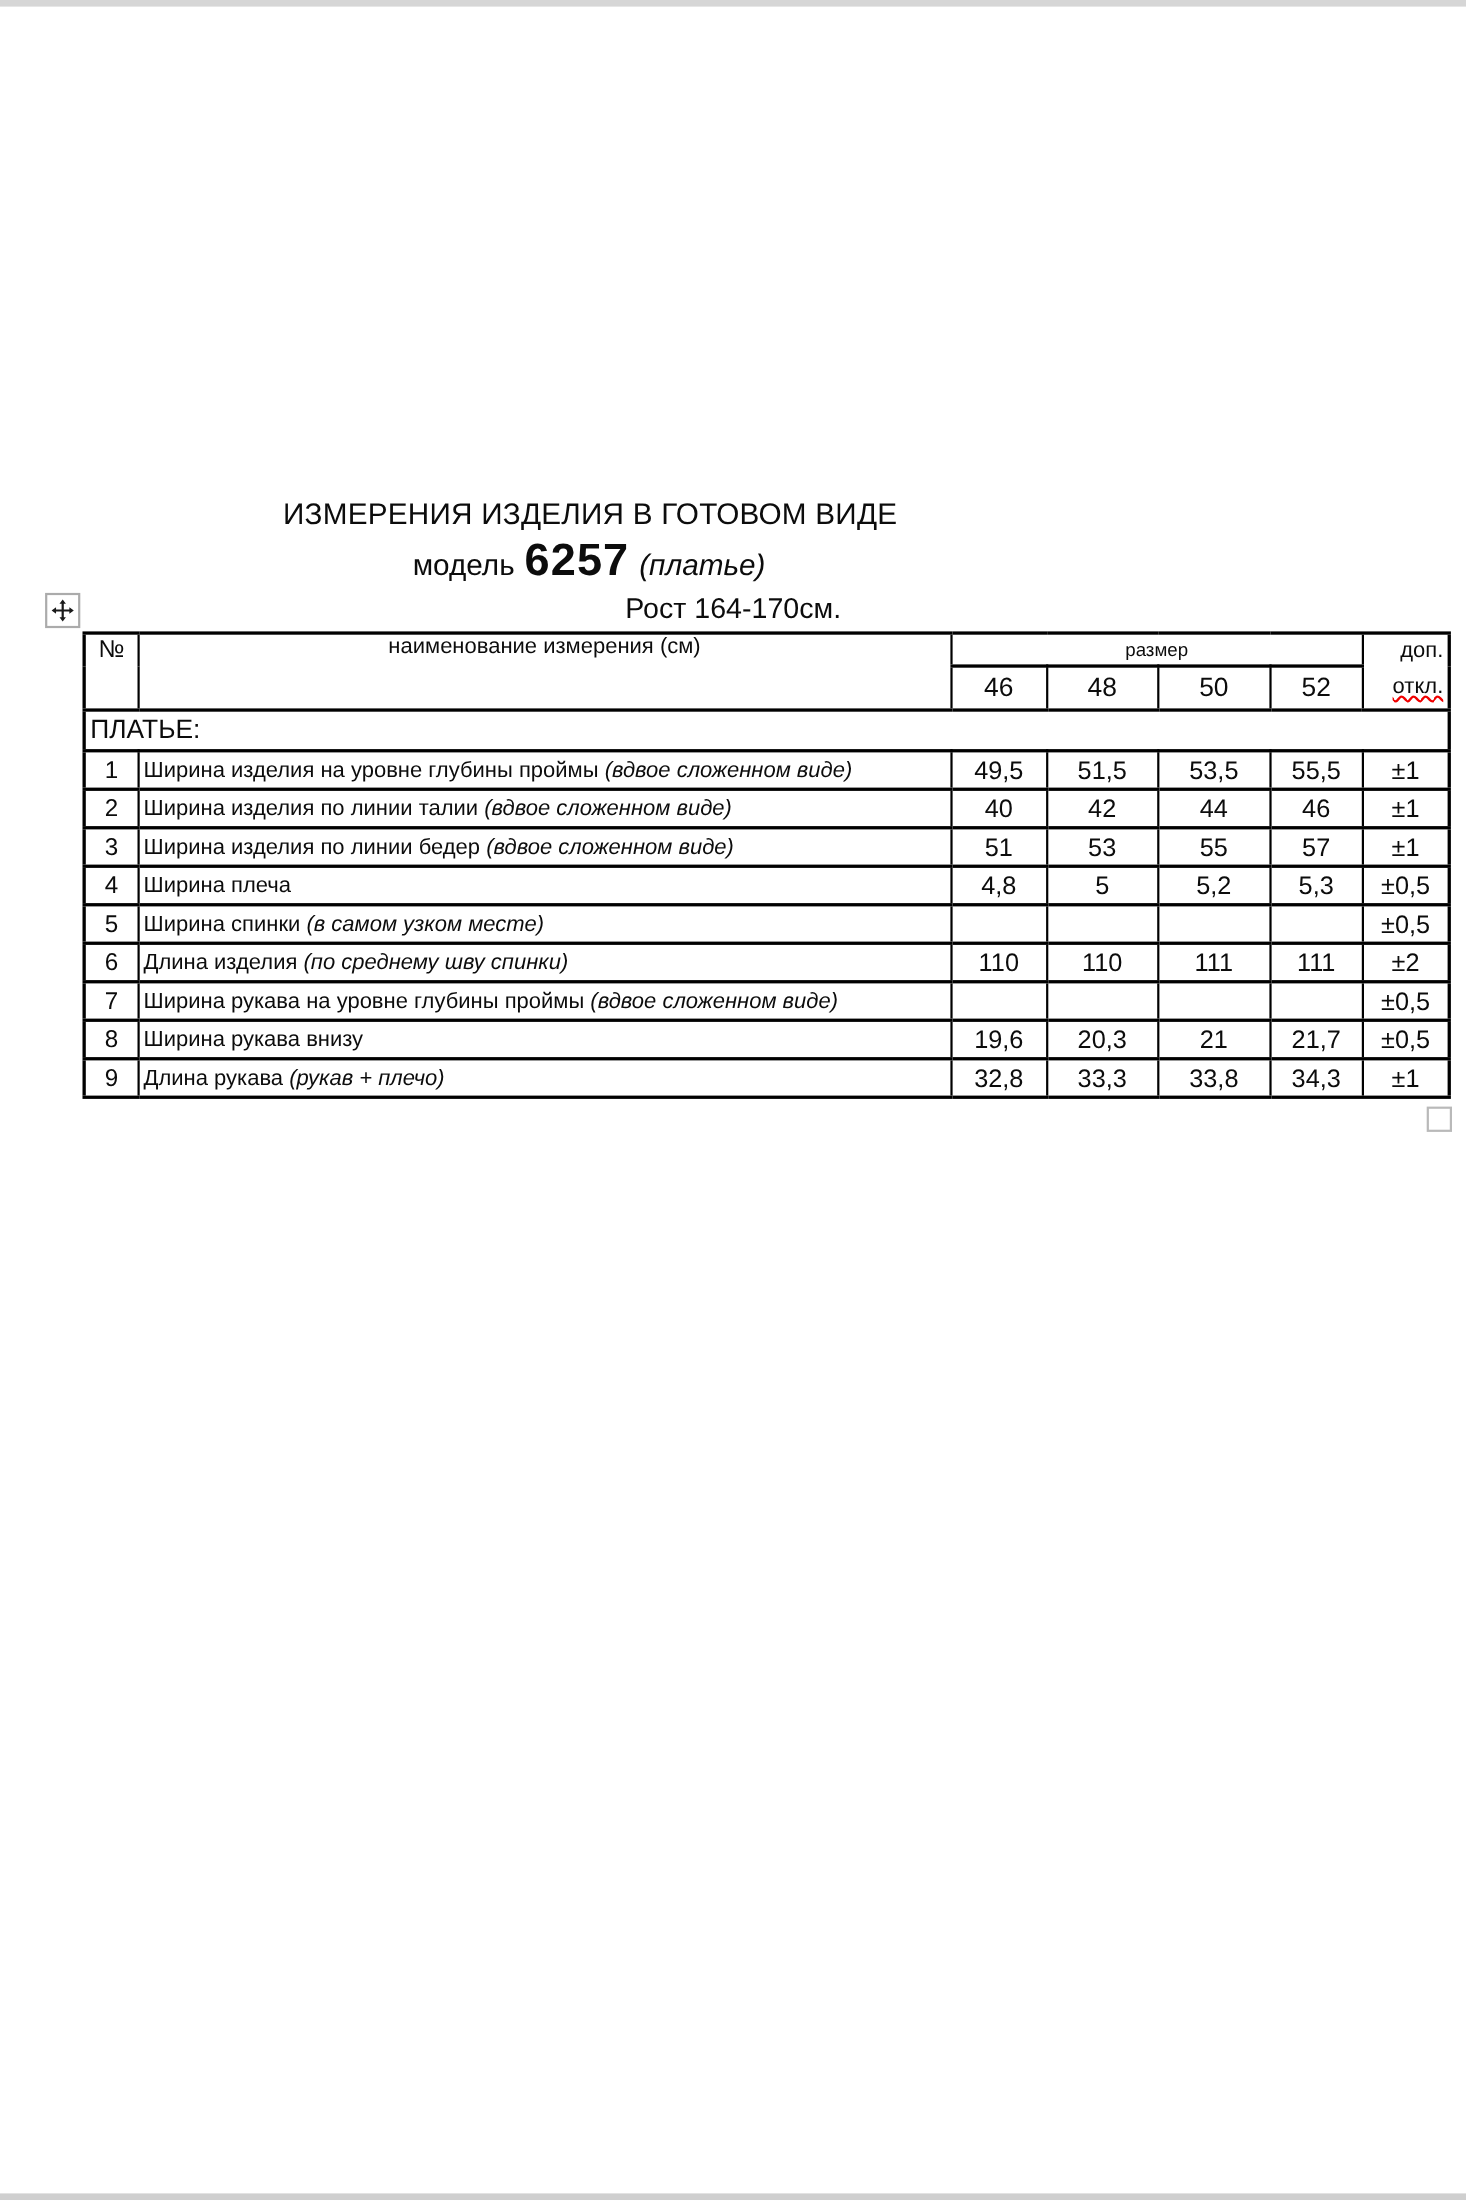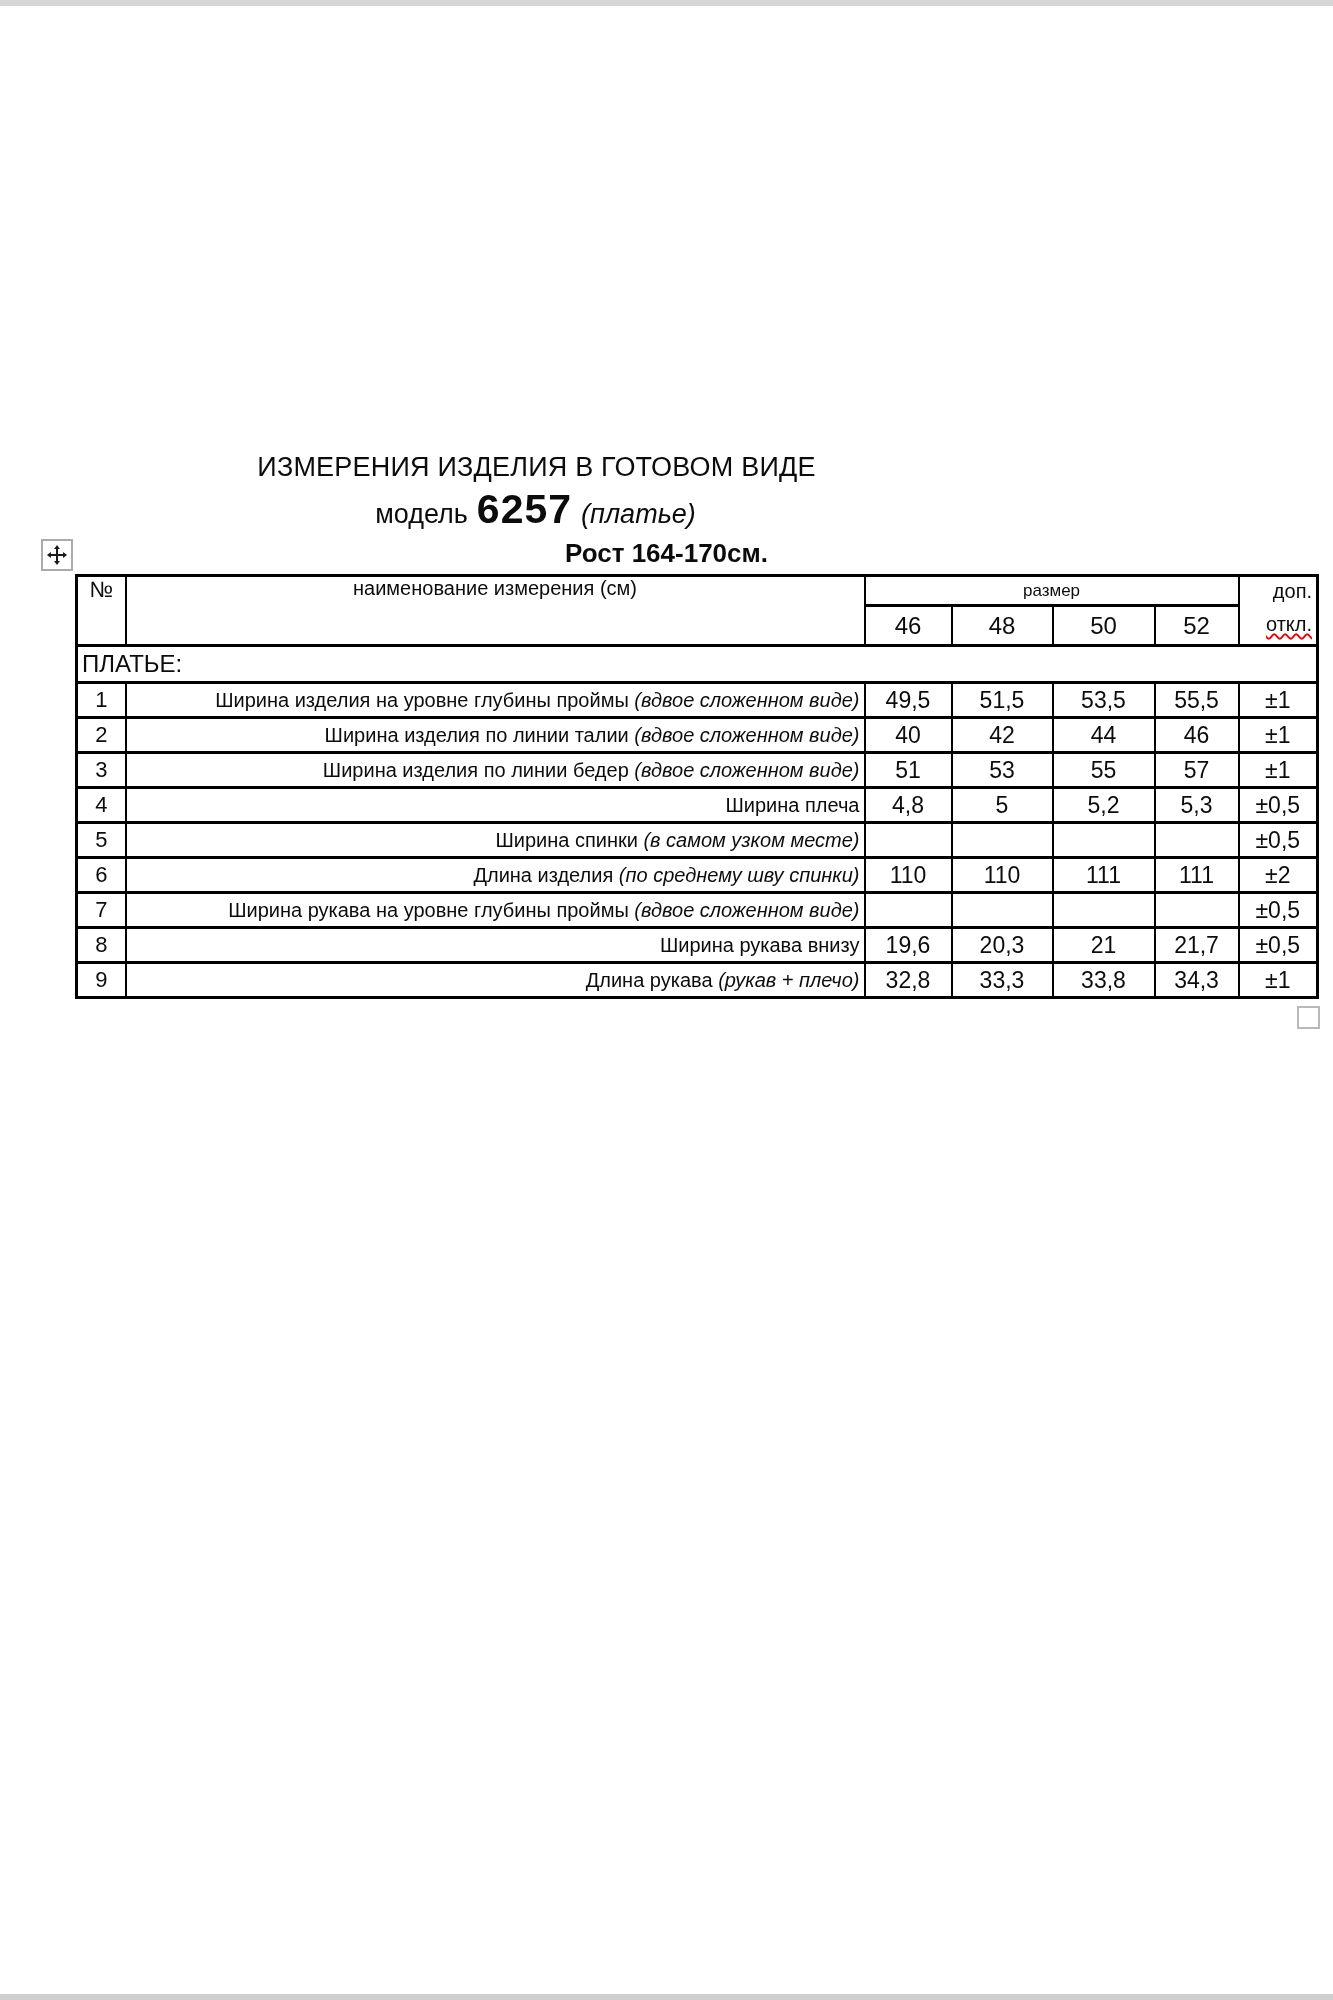--- a/index.html
+++ b/index.html
@@ -21,21 +21,21 @@
   }
   .model-line{
     position:absolute;left:0;top:486px;width:1071px;
     display:flex;justify-content:center;align-items:baseline;gap:9px;
   }
   .model-label{font-size:27px;}
   .model-number{font-size:41px;font-weight:700;letter-spacing:1px;}
   .model-type{font-size:27px;font-style:italic;}
   .height-line{
     position:absolute;left:0;top:538px;width:1333px;
-    text-align:center;font-size:26px;font-weight:bold;
+    text-align:center;font-size:26px;
   }
 
   
   .move-handle{
     position:absolute;left:41px;top:539px;width:32px;height:32px;
     border:2px solid #ababab;background:#fff;box-sizing:border-box;
     display:flex;align-items:center;justify-content:center;
   }
   .move-handle svg{display:block;}
   .resize-handle{
@@ -68,21 +68,21 @@
     text-decoration-style:wavy;
     text-decoration-color:#f00000;
     text-decoration-thickness:2px;
     text-underline-offset:2px;
   }
   .c-section{
     height:37px;font-size:24px;font-weight:700;text-align:left;
     padding-left:8px;vertical-align:middle;
   }
   .c-num{height:35px;text-align:center;font-size:22px;vertical-align:middle;}
-  .c-name{text-align:right;font-size:20px;vertical-align:middle;padding-left:12px;}
+  .c-name{text-align:left;font-size:20px;vertical-align:middle;padding-left:12px;}
   .c-name .note{font-style:italic;}
   .c-val{text-align:center;font-size:23px;vertical-align:middle;border-radius:10px;}
   .c-tol{text-align:center;font-size:23px;vertical-align:middle;}
 </style>
 </head>
 <body>
 
 <div class="edge-bar-top"></div>
 <div class="edge-bar-bottom"></div>
 

